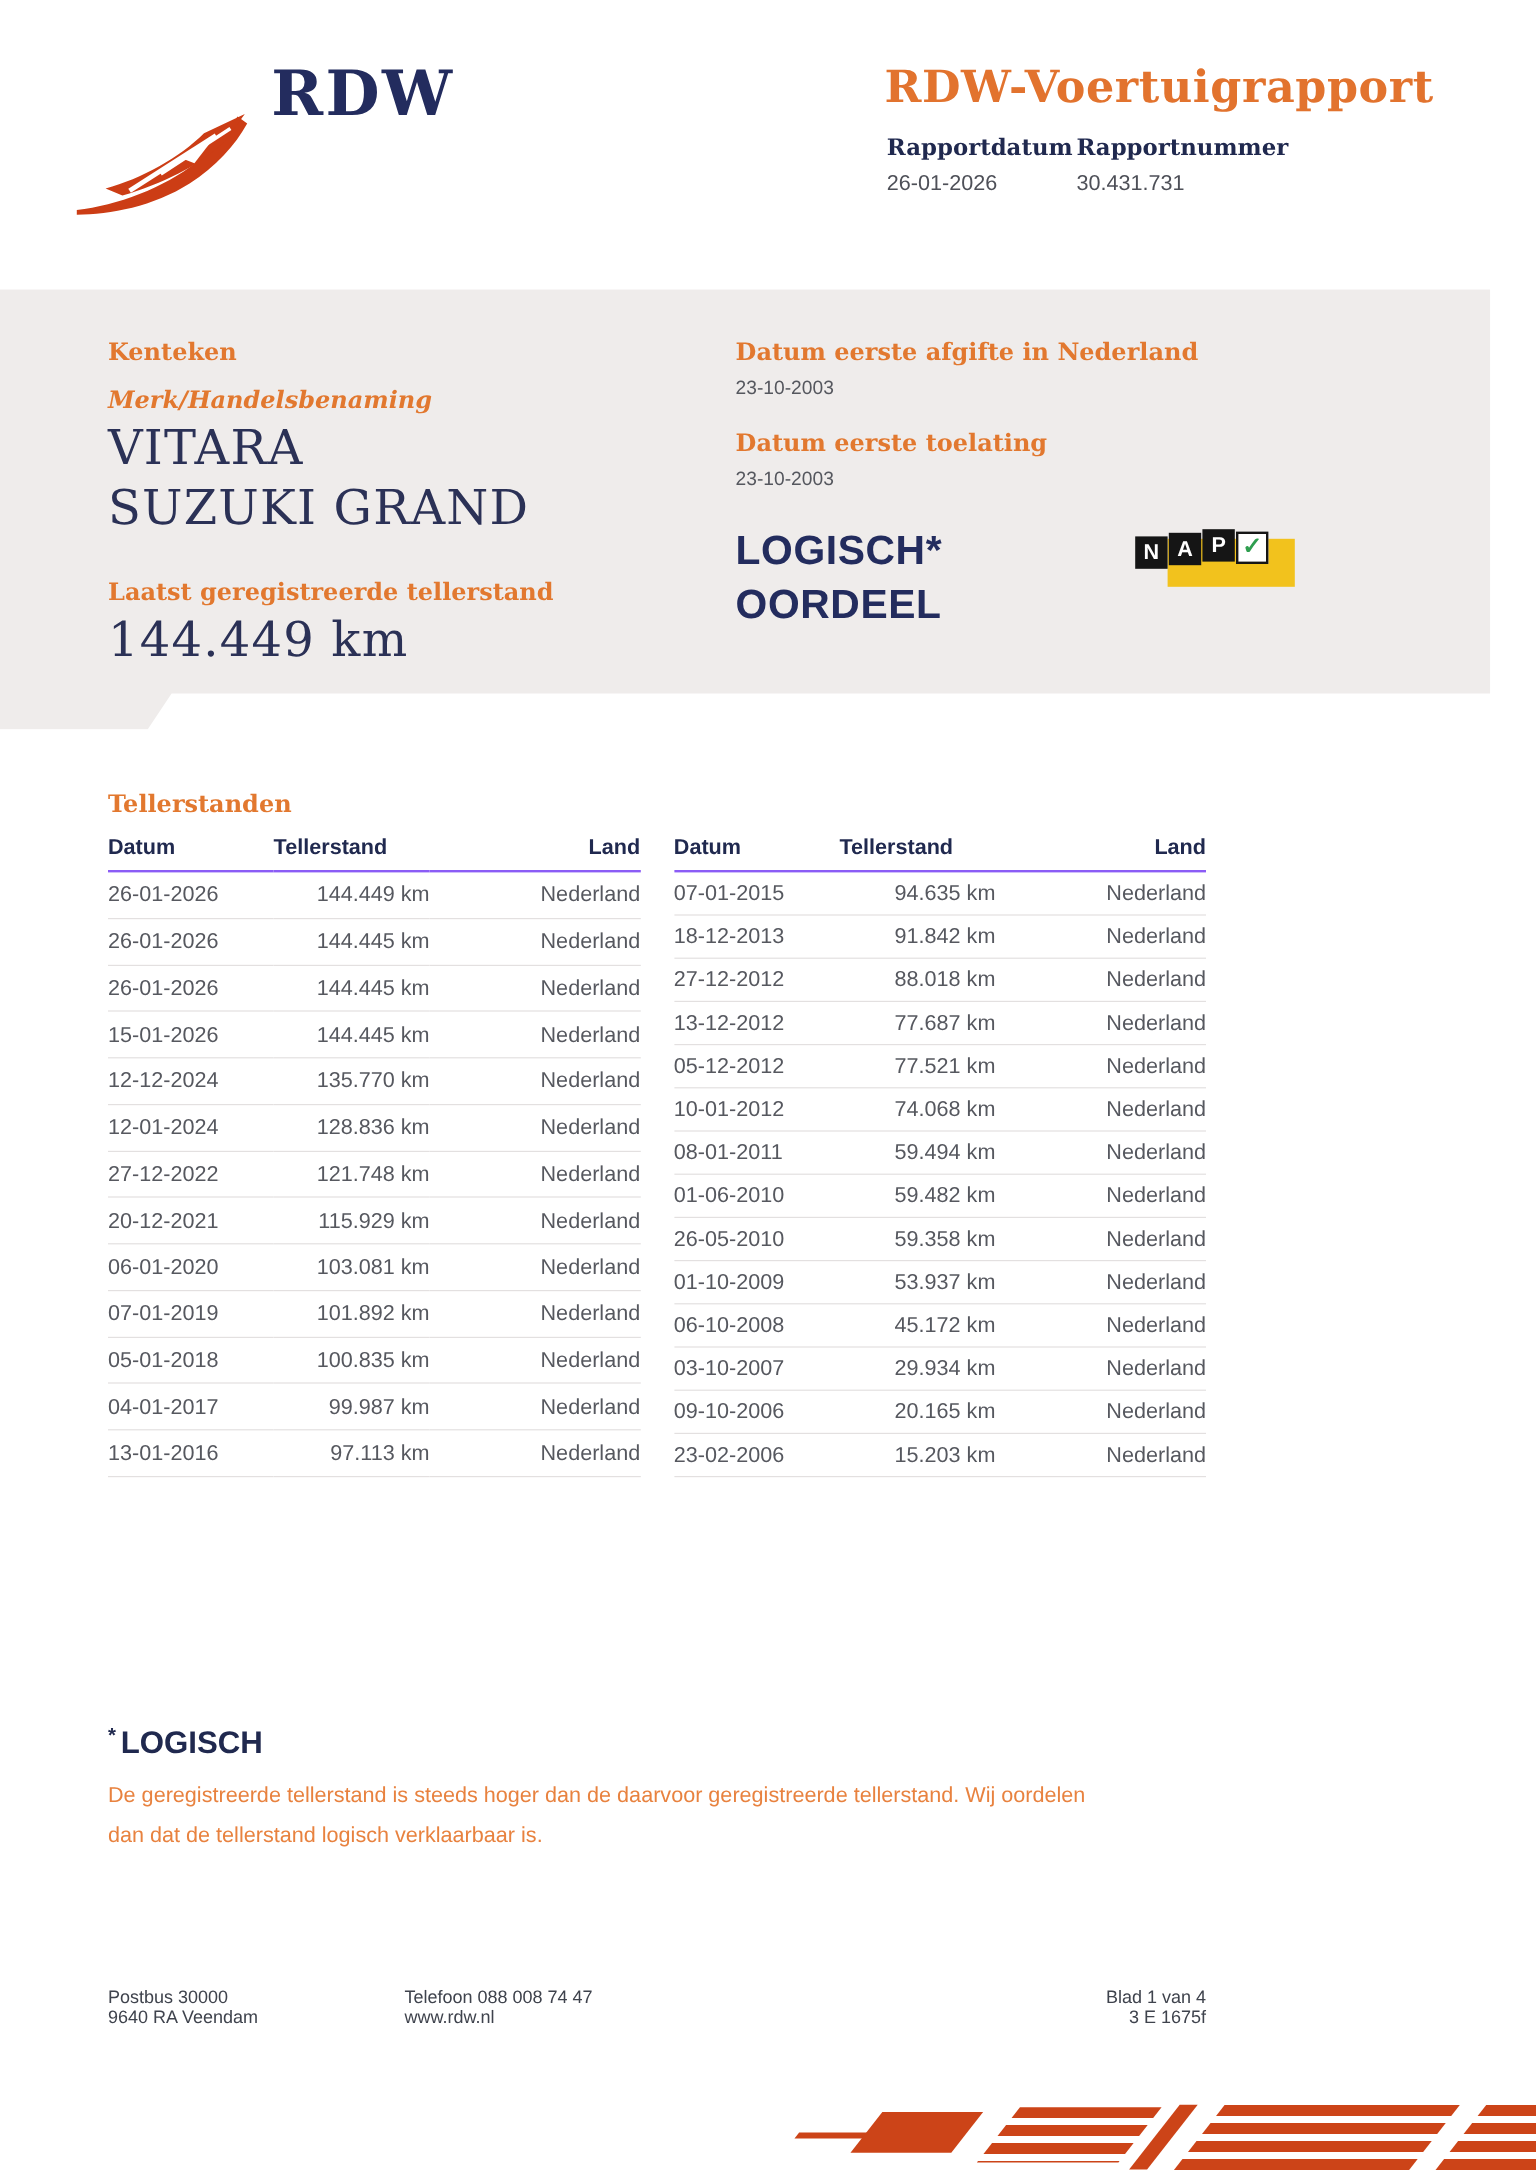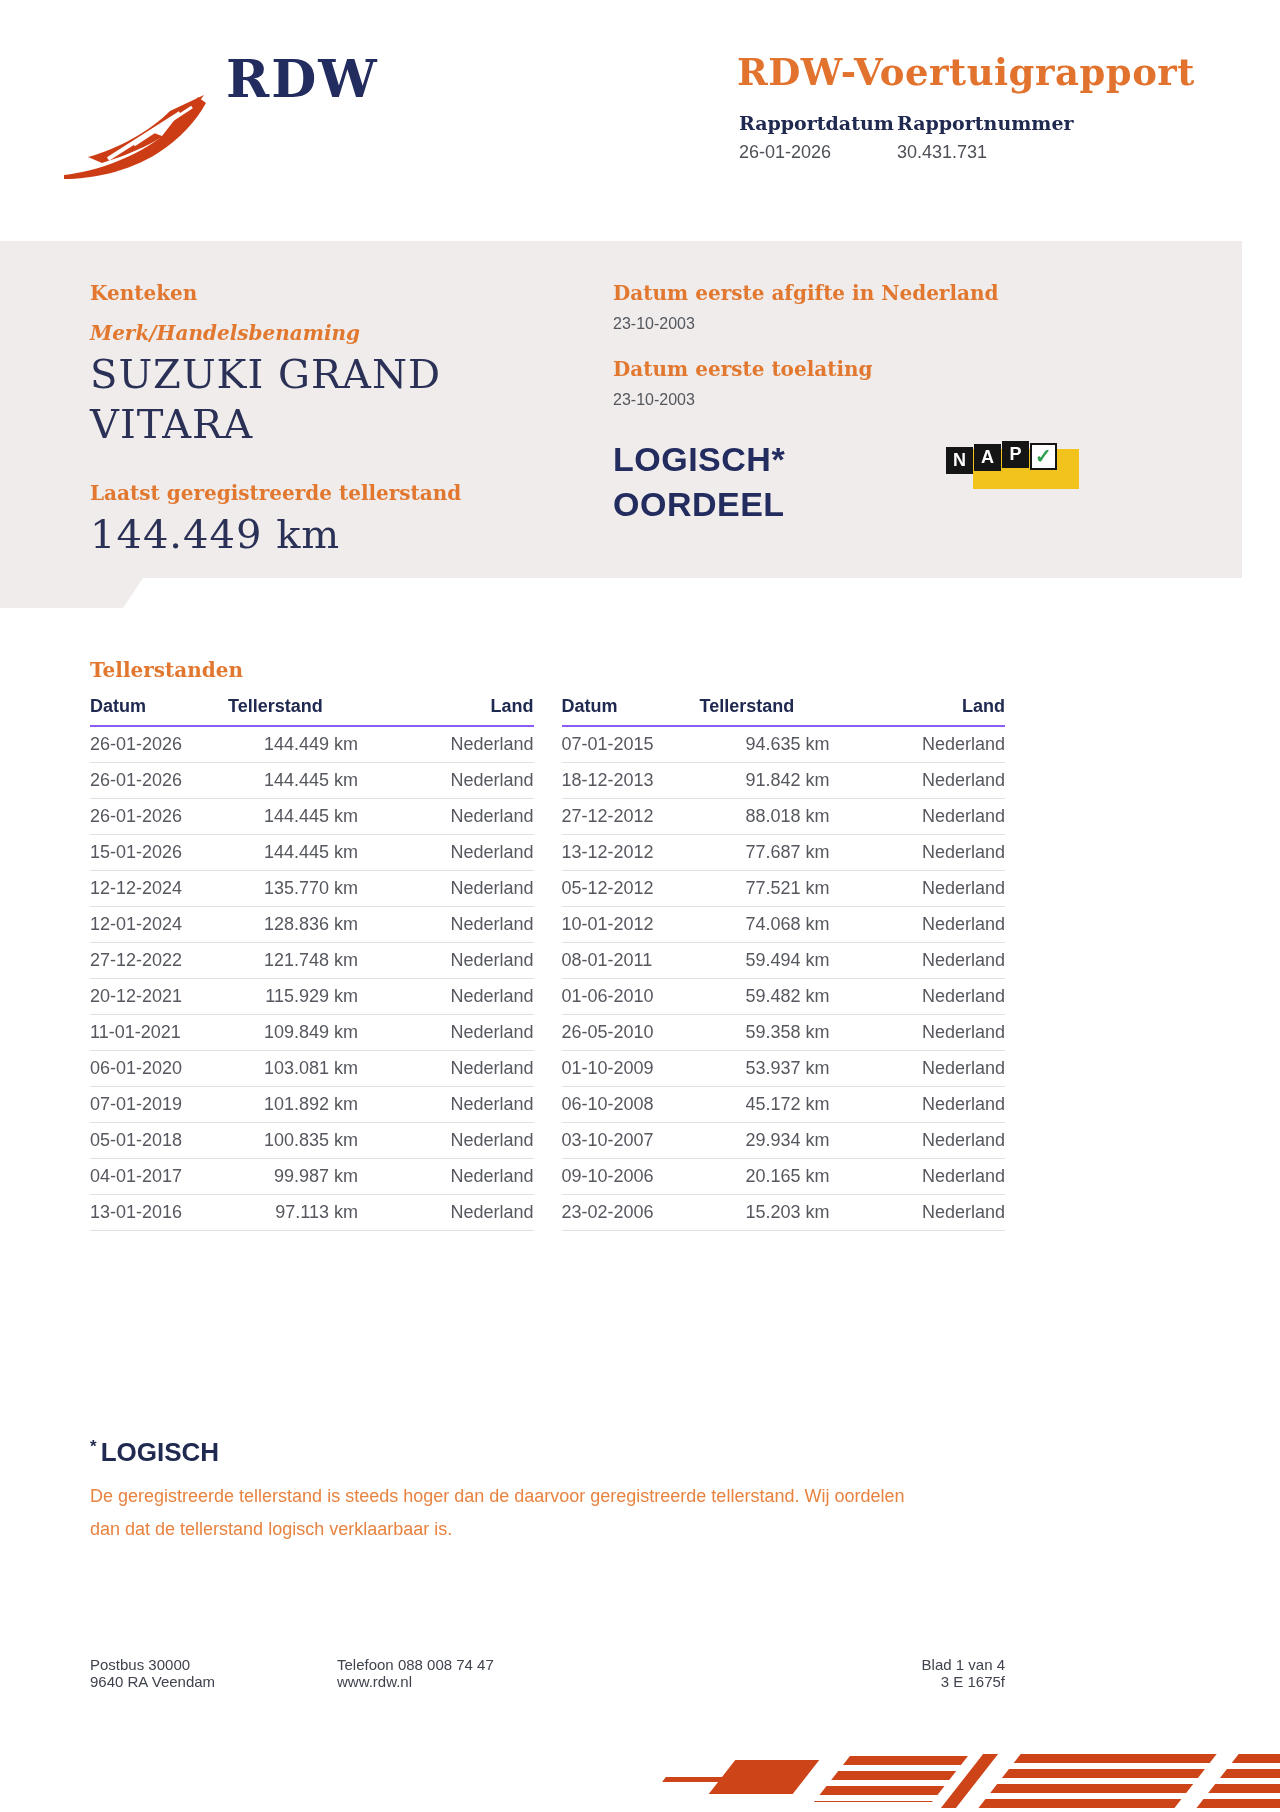--- a/index.html
+++ b/index.html
@@ -145,22 +145,22 @@
       <div class="meta-label">Rapportnummer</div>
       <div class="meta-value">30.431.731</div>
     </div>
   </div>
 
   <section class="vehicle-box">
     <div class="vb-left">
       <div class="vb-label">Kenteken</div>
       <div class="vb-label vb-merk-label">Merk/Handelsbenaming</div>
       <div class="vb-value">
+        <div>VITARA</div>
         <div>SUZUKI GRAND</div>
-        <div>VITARA</div>
       </div>
       <div class="vb-label vb-teller-label">Laatst geregistreerde tellerstand</div>
       <div class="vb-value">144.449 km</div>
     </div>
 
     <div class="vb-right">
       <div class="vb-label">Datum eerste afgifte in Nederland</div>
       <div class="vb-date">23-10-2003</div>
       <div class="vb-label vb-toelating-label">Datum eerste toelating</div>
       <div class="vb-date">23-10-2003</div>
@@ -231,25 +231,20 @@
               <td class="datum">27-12-2022</td>
               <td class="teller">121.748 km</td>
               <td class="land">Nederland</td>
             </tr>
             <tr>
               <td class="datum">20-12-2021</td>
               <td class="teller">115.929 km</td>
               <td class="land">Nederland</td>
             </tr>
             <tr>
-              <td class="datum">11-01-2021</td>
-              <td class="teller">109.849 km</td>
-              <td class="land">Nederland</td>
-            </tr>
-            <tr>
               <td class="datum">06-01-2020</td>
               <td class="teller">103.081 km</td>
               <td class="land">Nederland</td>
             </tr>
             <tr>
               <td class="datum">07-01-2019</td>
               <td class="teller">101.892 km</td>
               <td class="land">Nederland</td>
             </tr>
             <tr>

